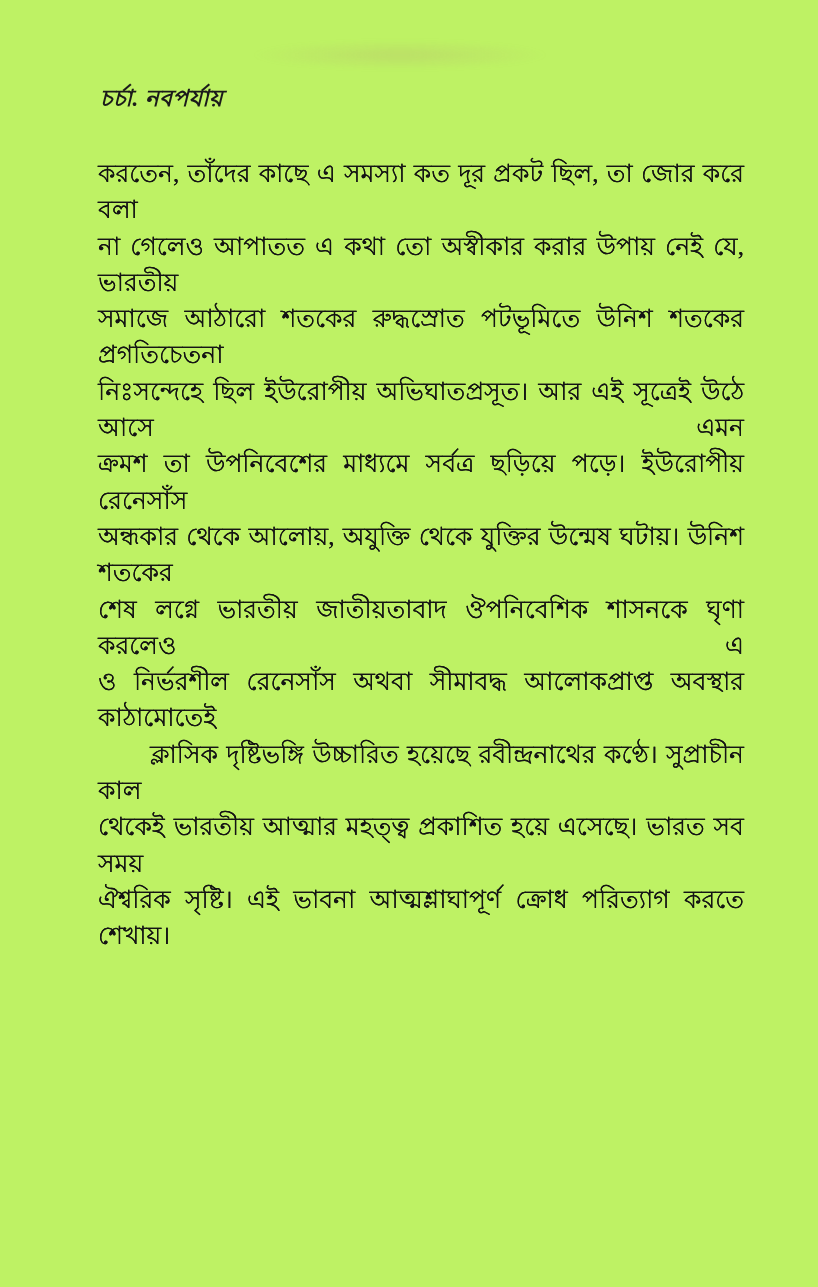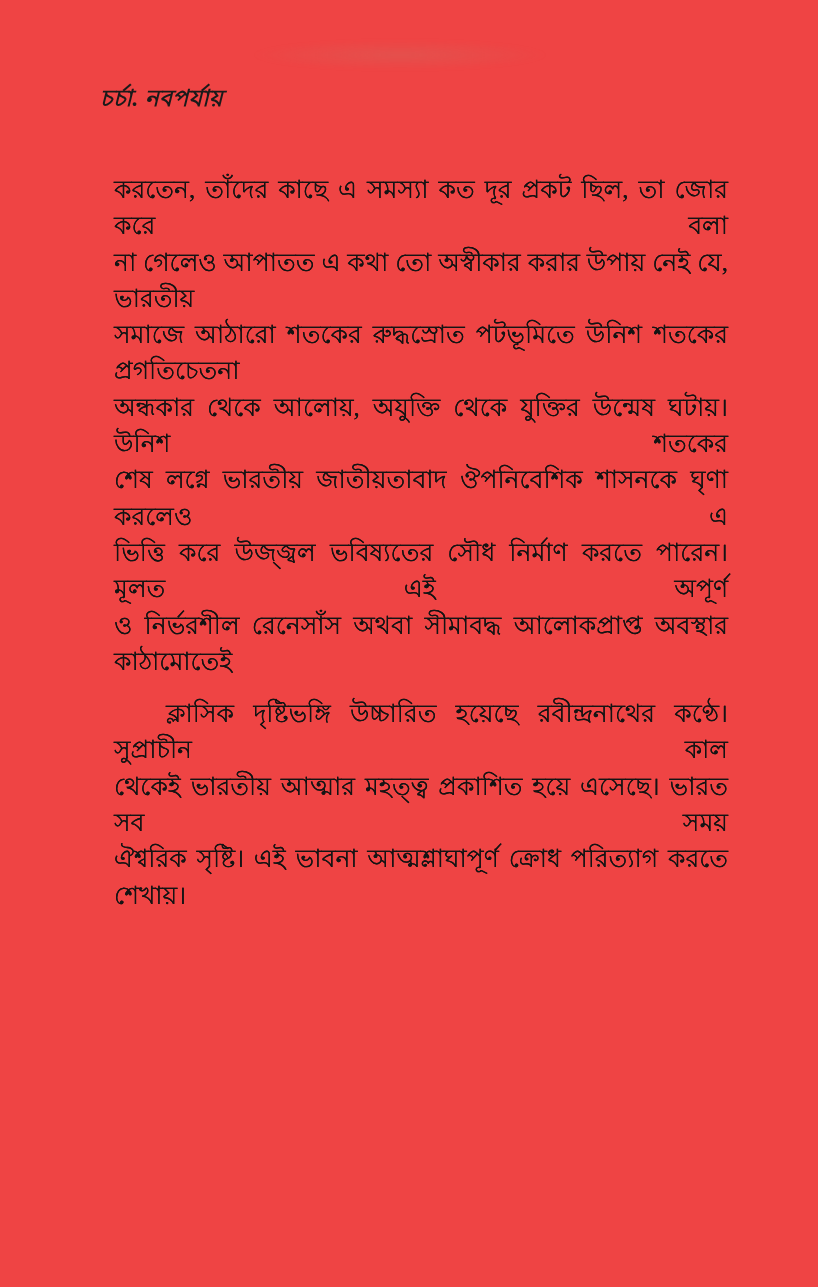--- a/index.html
+++ b/index.html
@@ -3,21 +3,21 @@
 <meta charset="utf-8">
 <style>
   html, body {
     margin: 0;
     padding: 0;
   }
   .page {
     position: relative;
     width: 818px;
     height: 1287px;
-    background: #ef4444;
+    background: #bef264;
     overflow: hidden;
     font-family: "Liberation Serif", "DejaVu Serif", serif;
     color: #151515;
   }
   .scan-smudge {
     position: absolute;
     left: 250px;
     top: 40px;
     width: 300px;
     height: 30px;
@@ -35,21 +35,21 @@
     letter-spacing: 0.5px;
     color: #1a1a1a;
   }
   .text-block {
     position: absolute;
     left: 98px;
     top: 156px;
     width: 646px;
   }
   .paragraph {
-    margin: 16px;
+    margin: 0;
     padding: 0;
   }
   .line {
     font-size: 25px;
     line-height: 36.3px;
     text-align: justify;
     text-align-last: justify;
     color: #141414;
     
     text-shadow: 0 0 0.4px #141414;
@@ -65,23 +65,24 @@
 <body>
 
 <div class="page">
   <div class="scan-smudge"></div>
   <div class="running-header">চর্চা. নবপর্যায়</div>
   <div class="text-block">
     <div class="paragraph">
         <div class="line">করতেন, তাঁদের কাছে এ সমস্যা কত দূর প্রকট ছিল, তা জোর করে বলা</div>
         <div class="line">না গেলেও আপাতত এ কথা তো অস্বীকার করার উপায় নেই যে, ভারতীয়</div>
         <div class="line">সমাজে আঠারো শতকের রুদ্ধস্রোত পটভূমিতে উনিশ শতকের প্রগতিচেতনা</div>
+        <div class="line">নিঃসন্দেহে ছিল ইউরোপীয় অভিঘাতপ্রসূত। আর এই সূত্রেই উঠে আসে এমন</div>
+        <div class="line">ক্রমশ তা উপনিবেশের মাধ্যমে সর্বত্র ছড়িয়ে পড়ে। ইউরোপীয় রেনেসাঁস</div>
         <div class="line">অন্ধকার থেকে আলোয়, অযুক্তি থেকে যুক্তির উন্মেষ ঘটায়। উনিশ শতকের</div>
         <div class="line">শেষ লগ্নে ভারতীয় জাতীয়তাবাদ ঔপনিবেশিক শাসনকে ঘৃণা করলেও এ</div>
-        <div class="line">ভিত্তি করে উজ্জ্বল ভবিষ্যতের সৌধ নির্মাণ করতে পারেন। মূলত এই অপূর্ণ</div>
         <div class="line">ও নির্ভরশীল রেনেসাঁস অথবা সীমাবদ্ধ আলোকপ্রাপ্ত অবস্থার কাঠামোতেই</div>
       </div>
     <div class="paragraph">
         <div class="line indent">ক্লাসিক দৃষ্টিভঙ্গি উচ্চারিত হয়েছে রবীন্দ্রনাথের কণ্ঠে। সুপ্রাচীন কাল</div>
         <div class="line">থেকেই ভারতীয় আত্মার মহত্ত্ব প্রকাশিত হয়ে এসেছে। ভারত সব সময়</div>
         <div class="line">ঐশ্বরিক সৃষ্টি। এই ভাবনা আত্মশ্লাঘাপূর্ণ ক্রোধ পরিত্যাগ করতে শেখায়।</div>
       </div>
   </div>
 </div>
 

